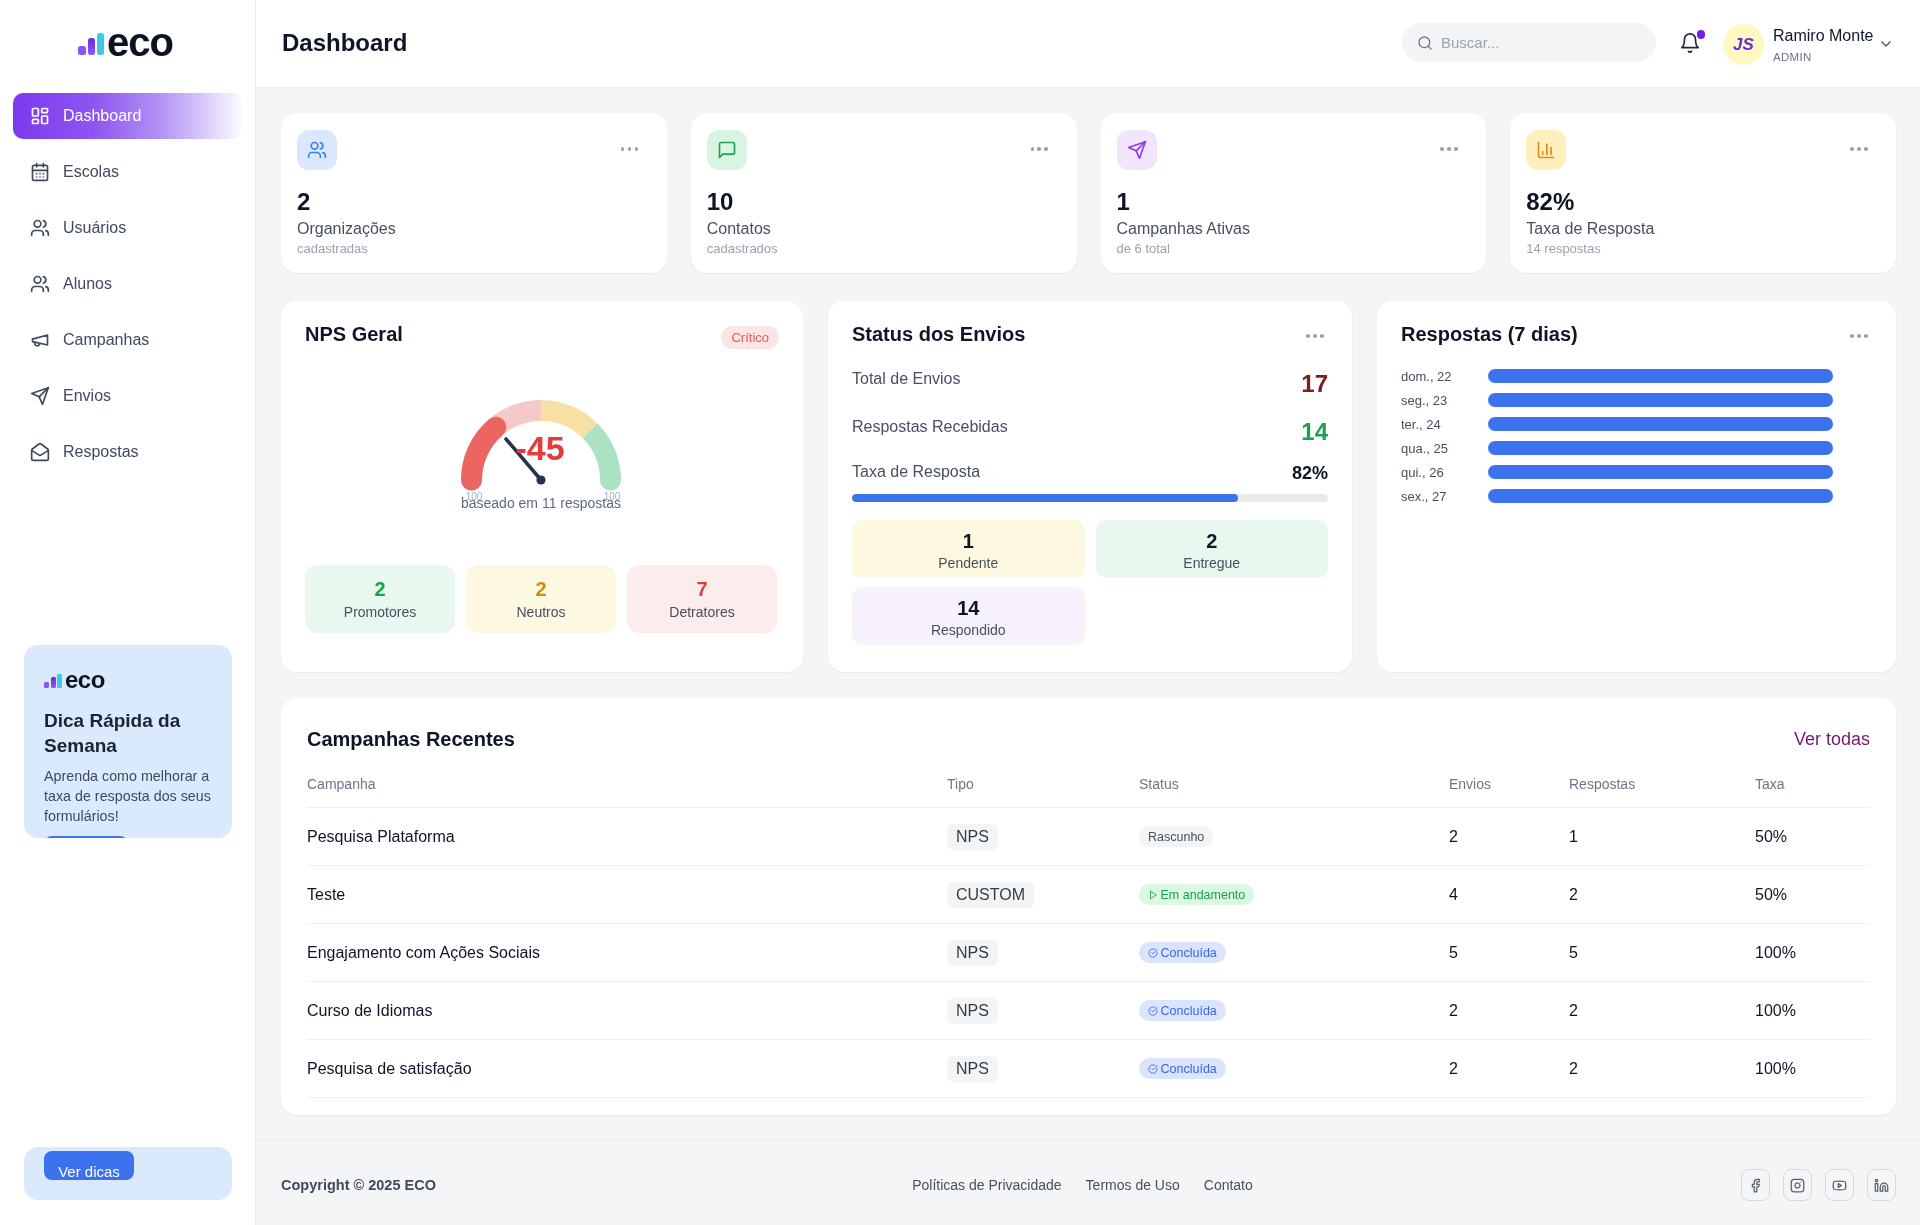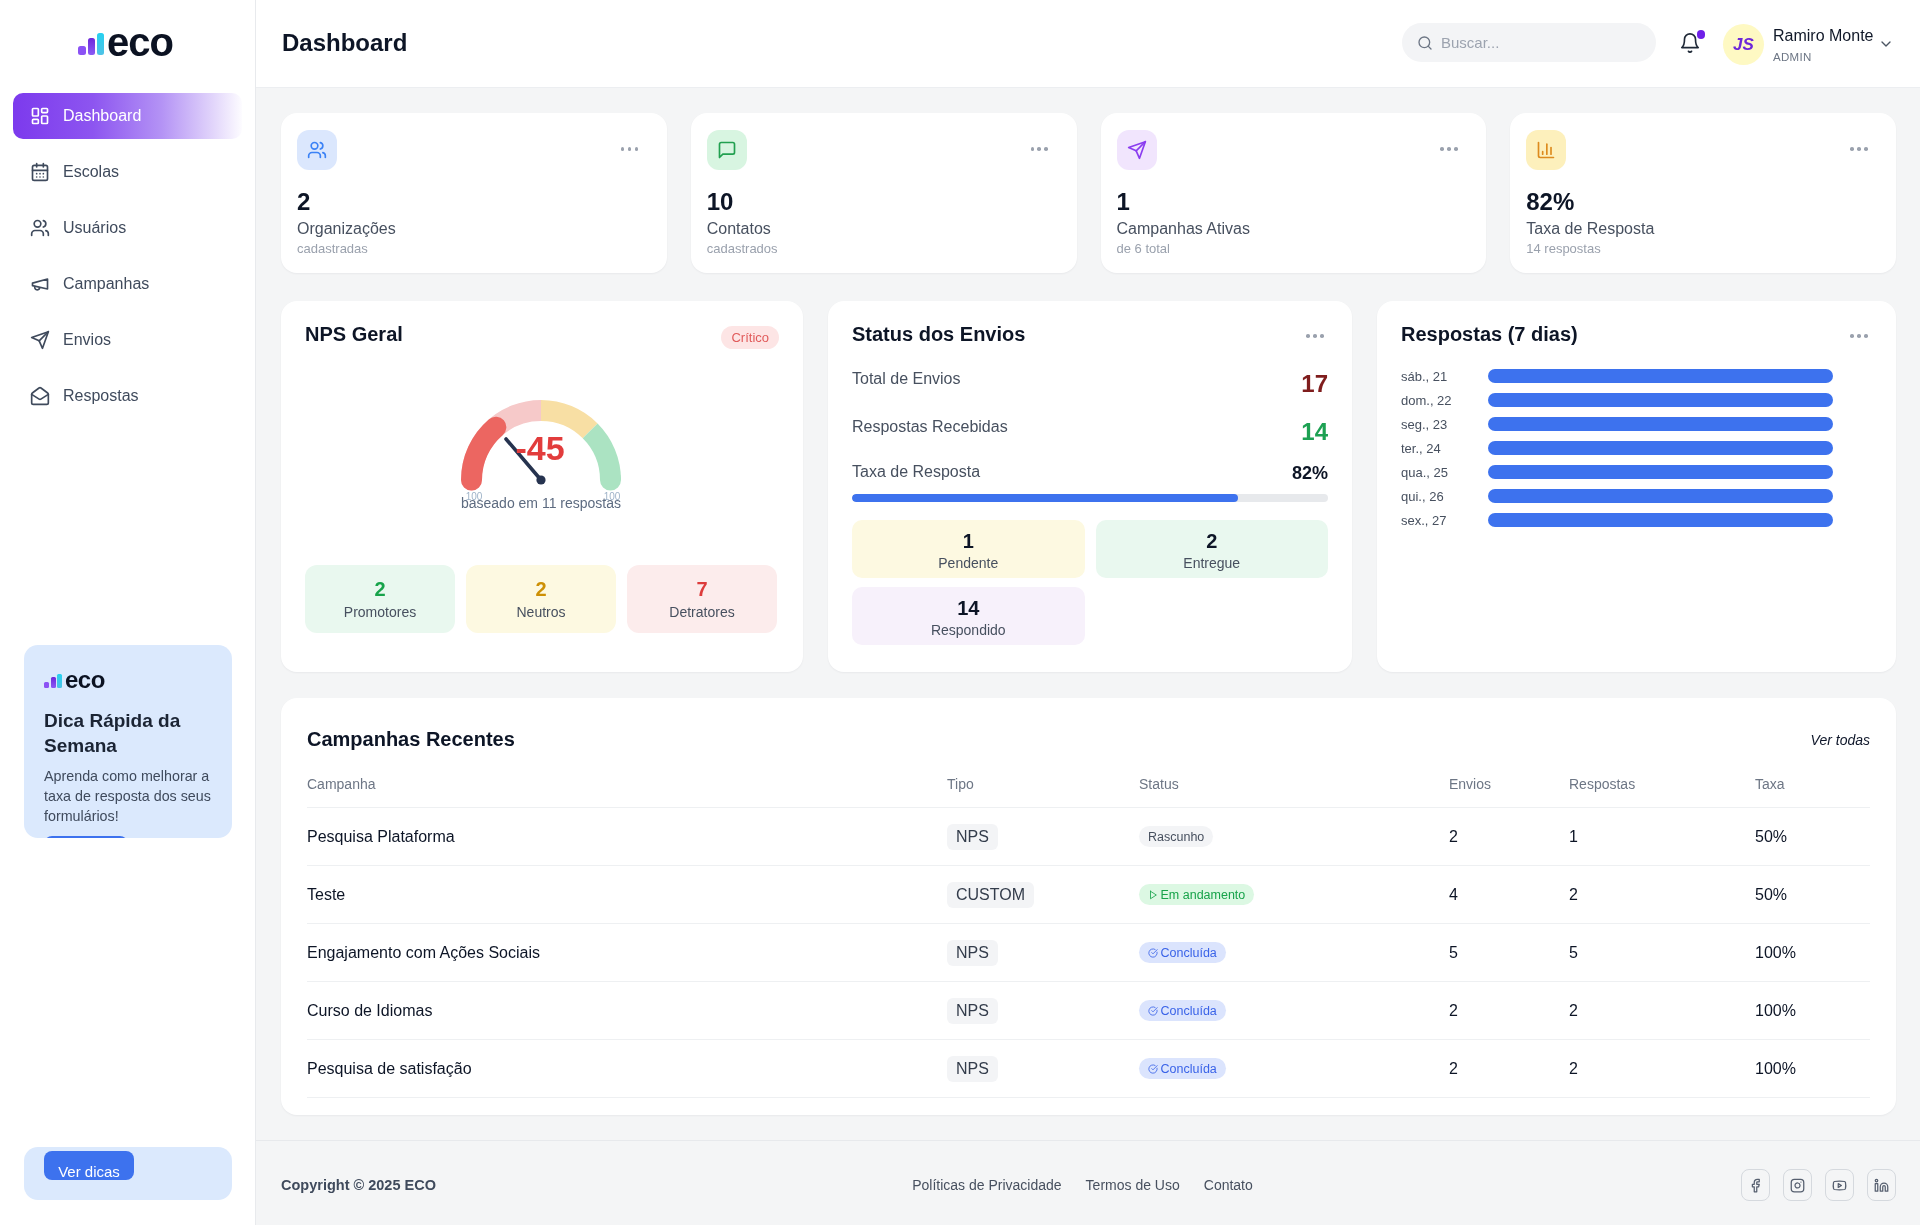--- a/index.html
+++ b/index.html
@@ -102,21 +102,21 @@
 
 .resp-rows { margin-top:18px; }
 .resp-row { display:flex; align-items:center; height:24px; }
 .resp-label { width:87px; font-size:13px; color:#47505f; }
 .resp-bar { width:345px; height:14px; border-radius:7px; background:#3d72ee; }
 
 
 .table-card { margin-top:26px; height:417px; padding:0 26px; position:relative; }
 .tbl-head { display:flex; align-items:center; justify-content:space-between; padding-top:30px; }
 .tbl-title { font-size:20px; font-weight:700; color:#0d1526; }
-.ver-todas { font-size:14px; color:#0f172a;font-style:italic; }
+.ver-todas { font-size:18px; color:#701a75; }
 table.camp { width:100%; border-collapse:collapse; margin-top:25px; }
 table.camp th { font-size:14px; font-weight:400; color:#6d7685; text-align:left; padding:0 0 15px 0; }
 table.camp tbody tr:last-child td { border-bottom:1px solid #eef0f2; }
 table.camp td { border-top:1px solid #eef0f2; font-size:16px; color:#0d1526; height:58px; padding:0; }
 .col-camp { width:640px; } .col-tipo { width:192px; } .col-status { width:310px; } .col-env { width:120px; } .col-resp { width:186px; }
 .badge-tipo { display:inline-block; background:#f3f4f6; color:#333c4b; font-size:16px; padding:4px 9px; border-radius:6px; }
 .pill { display:inline-flex; align-items:center; gap:2.5px; font-size:12.5px; padding:3.5px 9px; border-radius:999px; }
 .pill svg { width:10px; height:10px; }
 .pill-gray { background:#f3f4f6; color:#47505f; }
 .pill-green { background:#dcf8e3; color:#17a34a; }
@@ -170,20 +170,29 @@
       Escolas
     </div>
     <div class="nav-item">
       <svg viewBox="0 0 24 24" fill="none" stroke="#3f4a5c" stroke-width="2" stroke-linecap="round" stroke-linejoin="round">
           <path d="M16 21v-2a4 4 0 0 0-4-4H6a4 4 0 0 0-4 4v2"></path>
           <circle cx="9" cy="7" r="4"></circle>
           <path d="M22 21v-2a4 4 0 0 0-3-3.87"></path>
           <path d="M16 3.13a4 4 0 0 1 0 7.75"></path>
         </svg>
       Usuários
+    </div>
+    <div class="nav-item">
+      <svg viewBox="0 0 24 24" fill="none" stroke="#3f4a5c" stroke-width="2" stroke-linecap="round" stroke-linejoin="round">
+          <path d="M16 21v-2a4 4 0 0 0-4-4H6a4 4 0 0 0-4 4v2"></path>
+          <circle cx="9" cy="7" r="4"></circle>
+          <path d="M22 21v-2a4 4 0 0 0-3-3.87"></path>
+          <path d="M16 3.13a4 4 0 0 1 0 7.75"></path>
+        </svg>
+      Alunos
     </div>
     <div class="nav-item">
       <svg viewBox="0 0 24 24" fill="none" stroke="#3f4a5c" stroke-width="2" stroke-linecap="round" stroke-linejoin="round">
           <path d="m3 11 18-5v12L3 14v-3z"></path>
           <path d="M11.6 16.8a3 3 0 1 1-5.8-1.6"></path>
         </svg>
       Campanhas
     </div>
     <div class="nav-item">
       <svg viewBox="0 0 24 24" fill="none" stroke="#3f4a5c" stroke-width="2" stroke-linecap="round" stroke-linejoin="round">
@@ -360,24 +369,20 @@
             <div class="n">14</div>
             <div class="l">Respondido</div>
           </div>
       </div>
     </div>
 
     <div class="card panel">
       <div class="panel-title">Respostas (7 dias)</div>
       <div class="dots"><i></i><i></i><i></i></div>
       <div class="resp-rows">
-        <div class="resp-row">
-            <span class="resp-label">sáb., 21</span>
-            <span class="resp-bar"></span>
-          </div>
         <div class="resp-row">
             <span class="resp-label">dom., 22</span>
             <span class="resp-bar"></span>
           </div>
         <div class="resp-row">
             <span class="resp-label">seg., 23</span>
             <span class="resp-bar"></span>
           </div>
         <div class="resp-row">
             <span class="resp-label">ter., 24</span>

